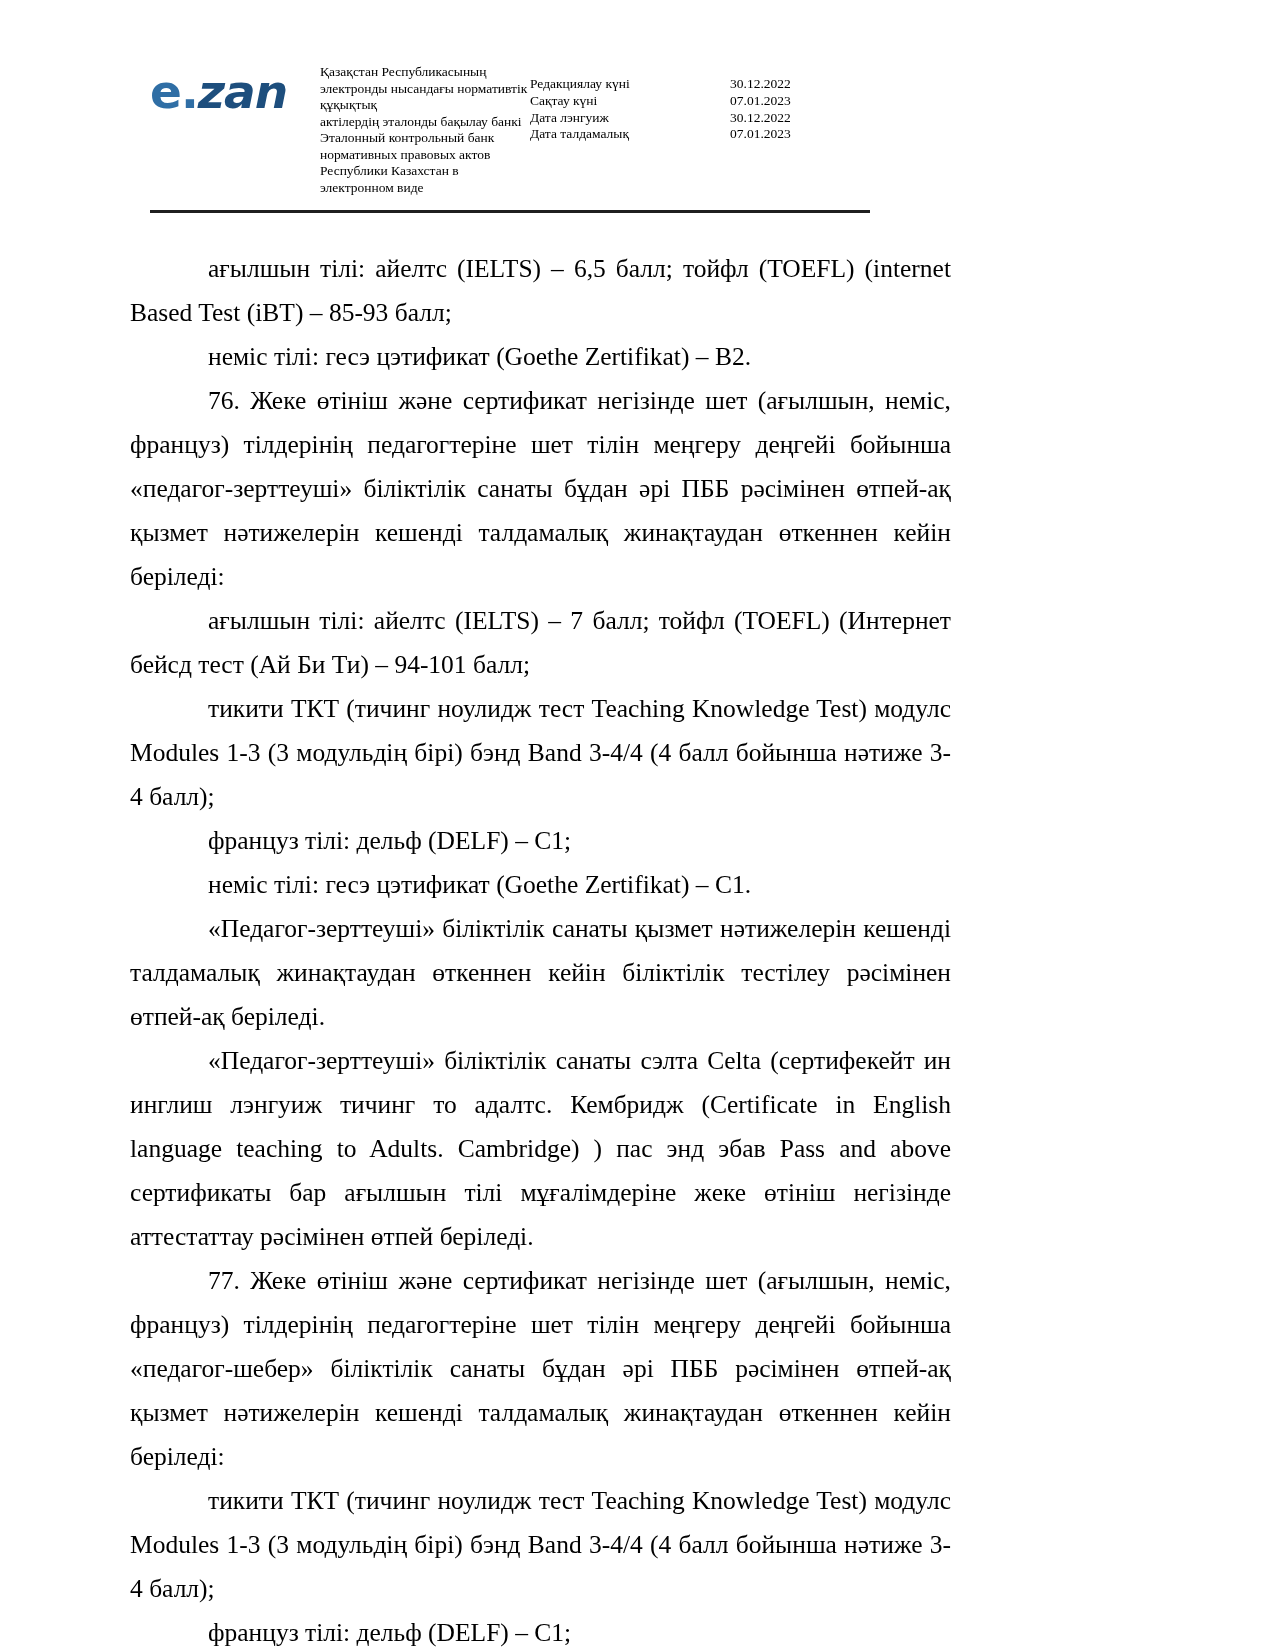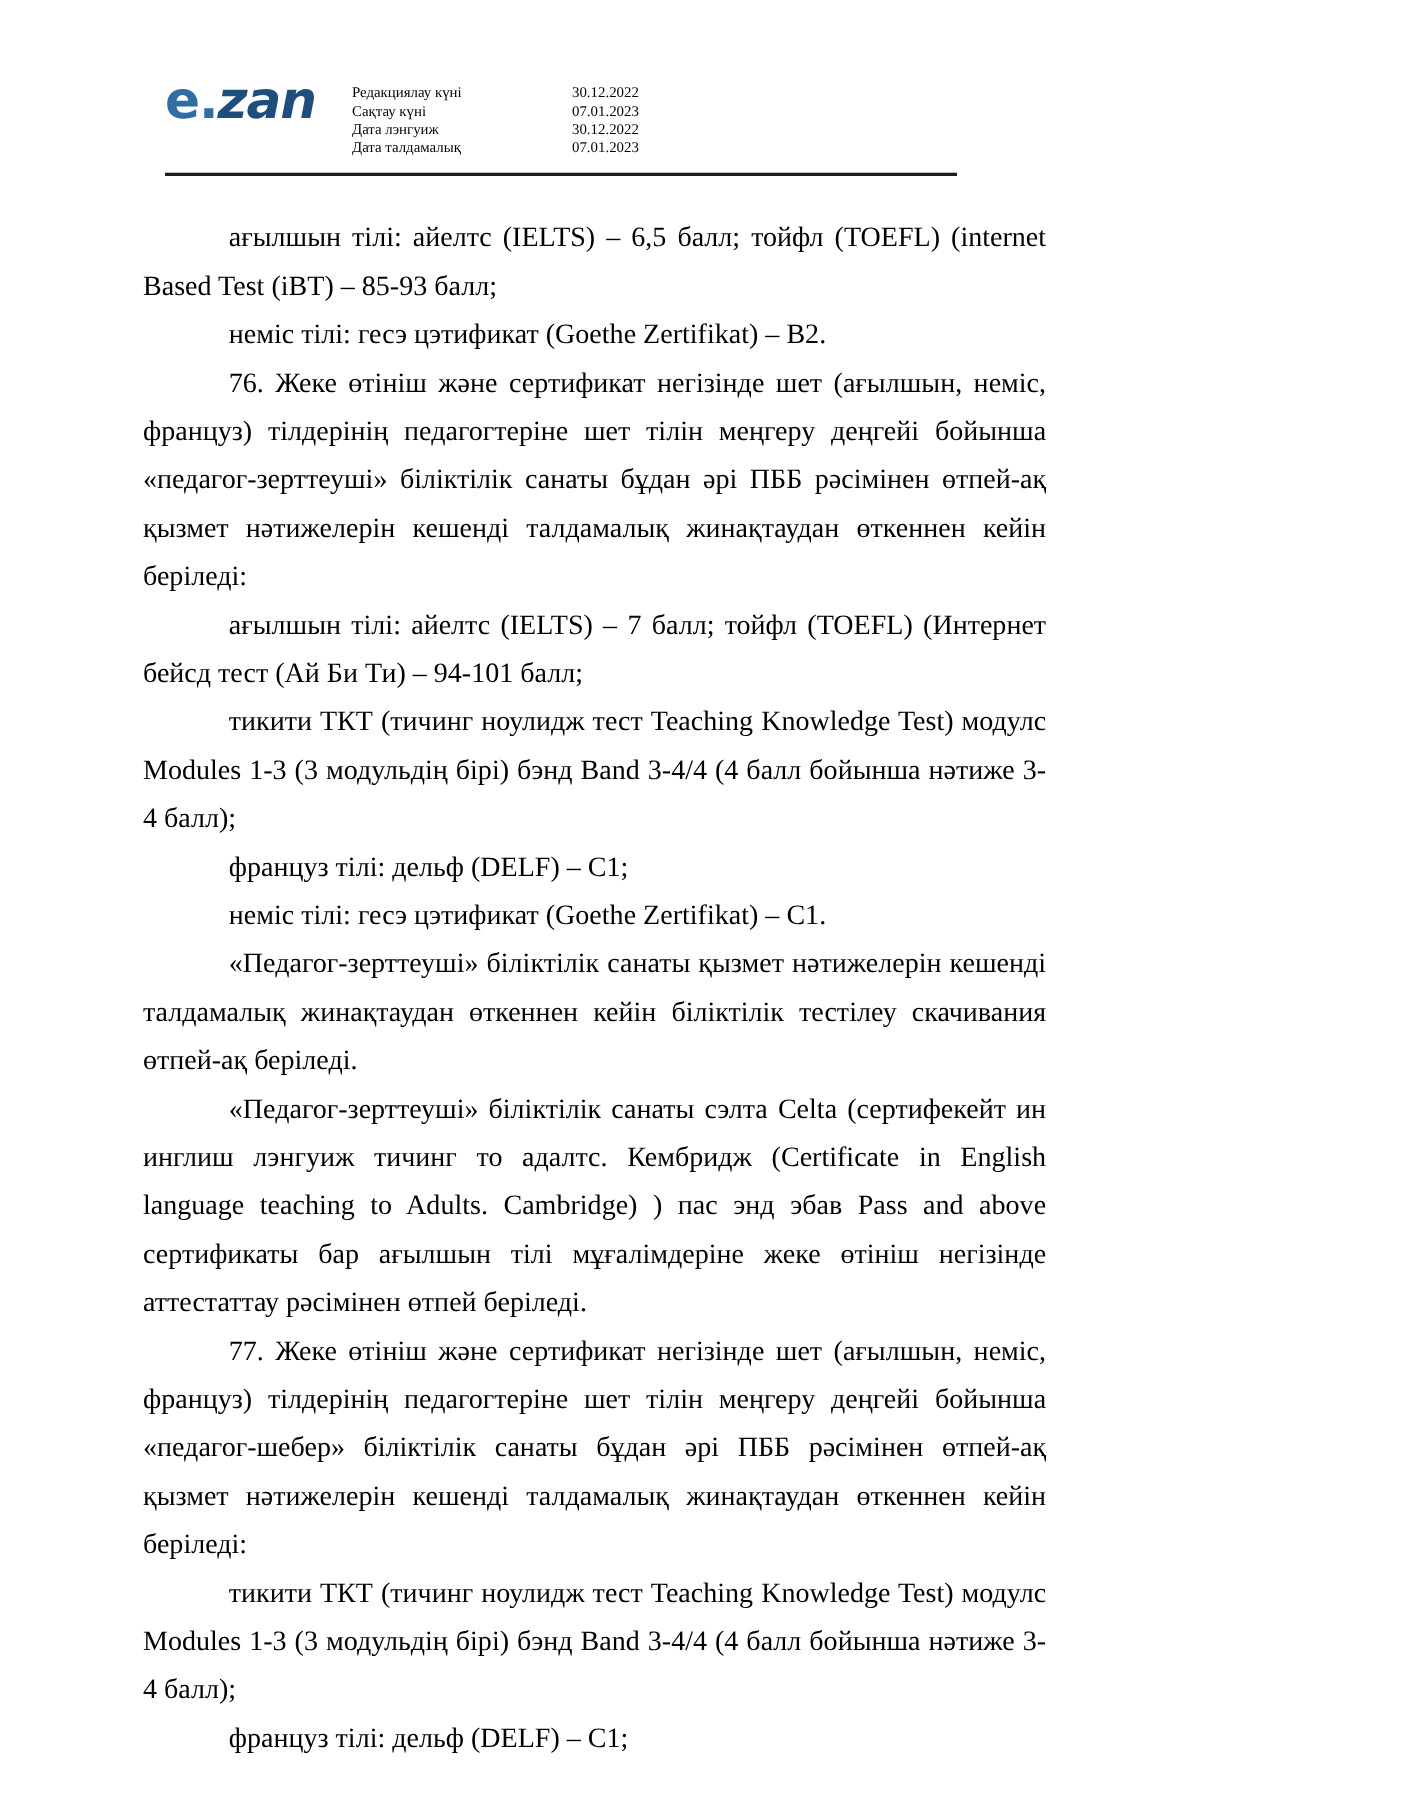--- a/index.html
+++ b/index.html
@@ -107,20 +107,26 @@
 <body>
 
 <div class="page">
 
   <div class="header">
 
     <div class="logo-wrap">
       <span class="logo"><span>e</span><span class="dot">.</span><span class="zan">zan</span></span>
     </div>
 
+    <div class="header-mid">
+      <p>Қазақстан Республикасының электронды нысандағы нормативтік құқықтық</p>
+      <p>актілердің эталонды бақылау банкі</p>
+      <p>Эталонный контрольный банк нормативных правовых актов</p>
+      <p>Республики Казахстан в электронном виде</p>
+    </div>
 
     <div class="header-right">
       <div class="hr-row">
         <span class="hr-label">Редакциялау күні</span>
         <span class="hr-value">30.12.2022</span>
       </div>
       <div class="hr-row">
         <span class="hr-label">Сақтау күні</span>
         <span class="hr-value">07.01.2023</span>
       </div>
@@ -139,20 +145,20 @@
   <div class="rule"></div>
 
   <div class="content">
     <p class="para">ағылшын тілі: айелтс (IELTS) – 6,5 балл; тойфл (TOEFL) (internet Based Test (iBT) – 85-93 балл;</p>
     <p class="para">неміс тілі: гесэ цэтификат (Goethe Zertifikat) – В2.</p>
     <p class="para">76. Жеке өтініш және сертификат негізінде шет (ағылшын, неміс, француз) тілдерінің педагогтеріне шет тілін меңгеру деңгейі бойынша «педагог-зерттеуші» біліктілік санаты бұдан әрі ПББ рәсімінен өтпей-ақ қызмет нәтижелерін кешенді талдамалық жинақтаудан өткеннен кейін беріледі:</p>
     <p class="para">ағылшын тілі: айелтс (IELTS) – 7 балл; тойфл (TOEFL) (Интернет бейсд тест (Ай Би Ти) – 94-101 балл;</p>
     <p class="para">тикити ТКТ (тичинг ноулидж тест Teaching Knowledge Test) модулс Modules 1-3 (3 модульдің бірі) бэнд Band 3-4/4 (4 балл бойынша нәтиже 3-4 балл);</p>
     <p class="para">француз тілі: дельф (DELF) – С1;</p>
     <p class="para">неміс тілі: гесэ цэтификат (Goethe Zertifikat) – С1.</p>
-    <p class="para">«Педагог-зерттеуші» біліктілік санаты қызмет нәтижелерін кешенді талдамалық жинақтаудан өткеннен кейін біліктілік тестілеу скачивания өтпей-ақ беріледі.</p>
+    <p class="para">«Педагог-зерттеуші» біліктілік санаты қызмет нәтижелерін кешенді талдамалық жинақтаудан өткеннен кейін біліктілік тестілеу рәсімінен өтпей-ақ беріледі.</p>
     <p class="para">«Педагог-зерттеуші» біліктілік санаты сэлта Celta (сертифекейт ин инглиш лэнгуиж тичинг то адалтс. Кембридж (Certificate in English language teaching to Adults. Cambridge) ) пас энд эбав Pass and above сертификаты бар ағылшын тілі мұғалімдеріне жеке өтініш негізінде аттестаттау рәсімінен өтпей беріледі.</p>
     <p class="para">77. Жеке өтініш және сертификат негізінде шет (ағылшын, неміс, француз) тілдерінің педагогтеріне шет тілін меңгеру деңгейі бойынша «педагог-шебер» біліктілік санаты бұдан әрі ПББ рәсімінен өтпей-ақ қызмет нәтижелерін кешенді талдамалық жинақтаудан өткеннен кейін беріледі:</p>
     <p class="para">тикити ТКТ (тичинг ноулидж тест Teaching Knowledge Test) модулс Modules 1-3 (3 модульдің бірі) бэнд Band 3-4/4 (4 балл бойынша нәтиже 3-4 балл);</p>
     <p class="para">француз тілі: дельф (DELF) – С1;</p>
   </div>
 
 </div>
 
 </body></html>

